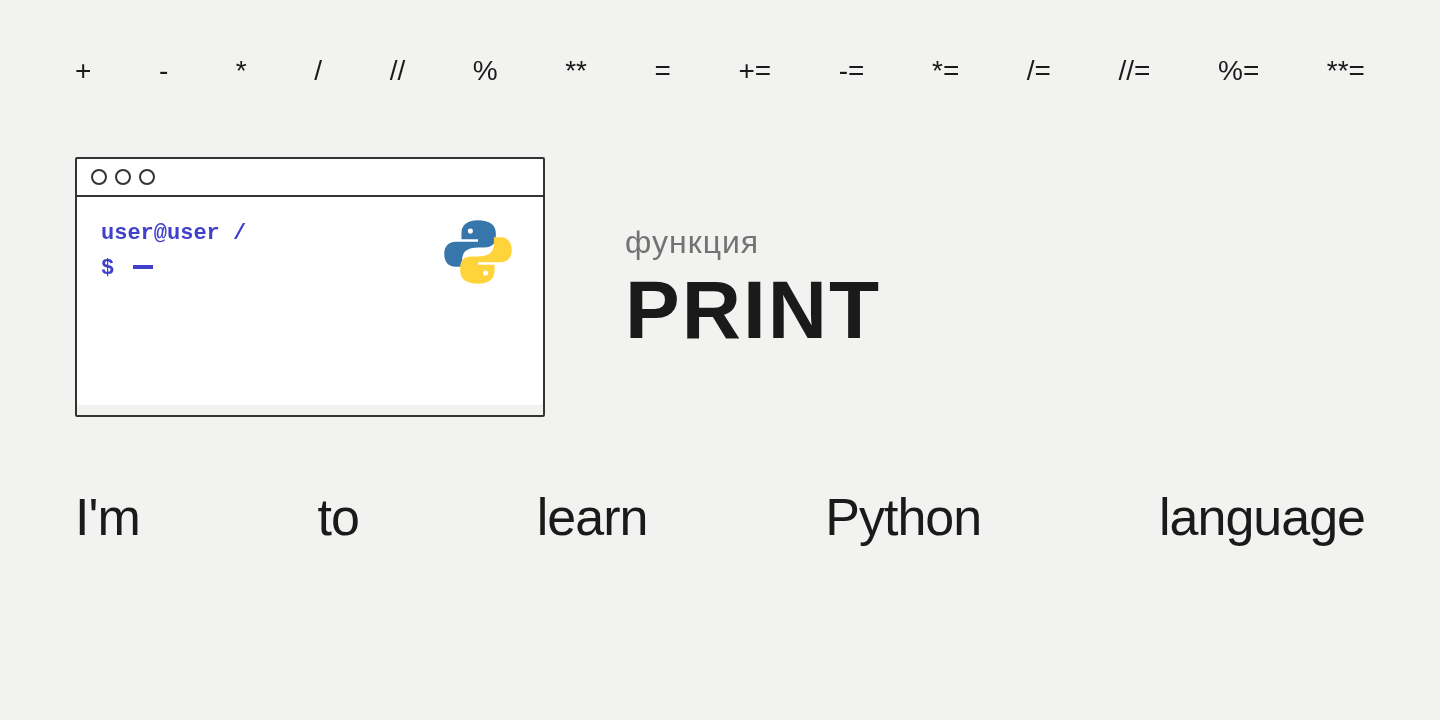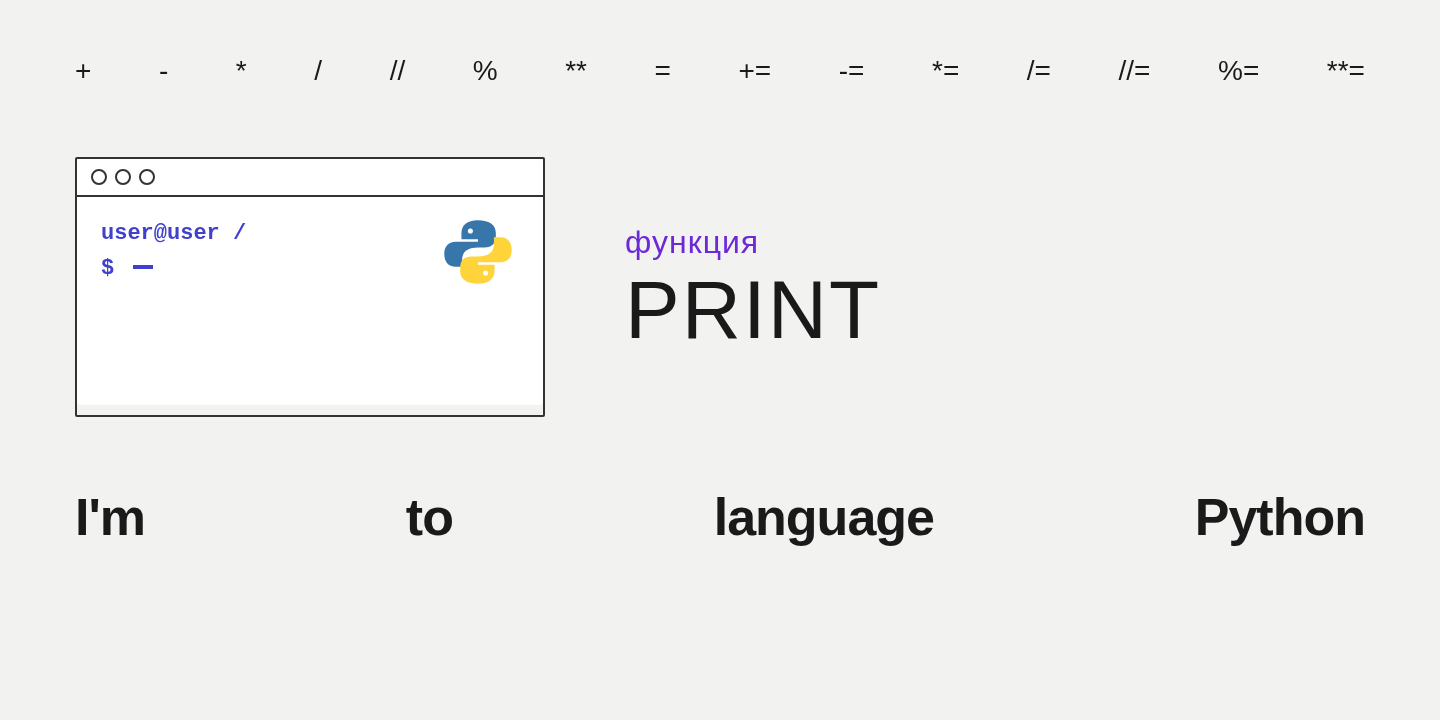--- a/index.html
+++ b/index.html
@@ -121,44 +121,44 @@
     
     .function-info {
       display: flex;
       flex-direction: column;
       gap: 8px;
     }
 
     .function-label {
       font-size: 32px;
       font-weight: 500;
-      color: #6d28d9;
+      color: #737373;
       letter-spacing: 1px;
     }
 
     .function-name {
       font-size: 82px;
-      font-weight: 400;
+      font-weight: 700;
       color: #1a1a1a;
       letter-spacing: 2px;
       line-height: 1;
     }
 
     
     .bottom-sentence {
       display: flex;
       align-items: center;
       justify-content: space-between;
       padding: 0 75px;
       margin-top: 70px;
     }
 
     .sentence-word {
       font-size: 52px;
-      font-weight: 700;
+      font-weight: 400;
       color: #1a1a1a;
       letter-spacing: -1px;
     }
   </style>
 </head>
 <body>
 
 <div class="operators-row">
 <span class="operator-item">+</span>
     <span class="operator-item">-</span>
@@ -206,15 +206,16 @@
 
   <div class="function-info">
     <span class="function-label">функция</span>
     <span class="function-name">PRINT</span>
   </div>
 </div>
 
 <div class="bottom-sentence">
 <span class="sentence-word">I'm</span>
     <span class="sentence-word">to</span>
+    <span class="sentence-word">learn</span>
+    <span class="sentence-word">Python</span>
     <span class="sentence-word">language</span>
-    <span class="sentence-word">Python</span>
   </div>
 
 </body></html>

